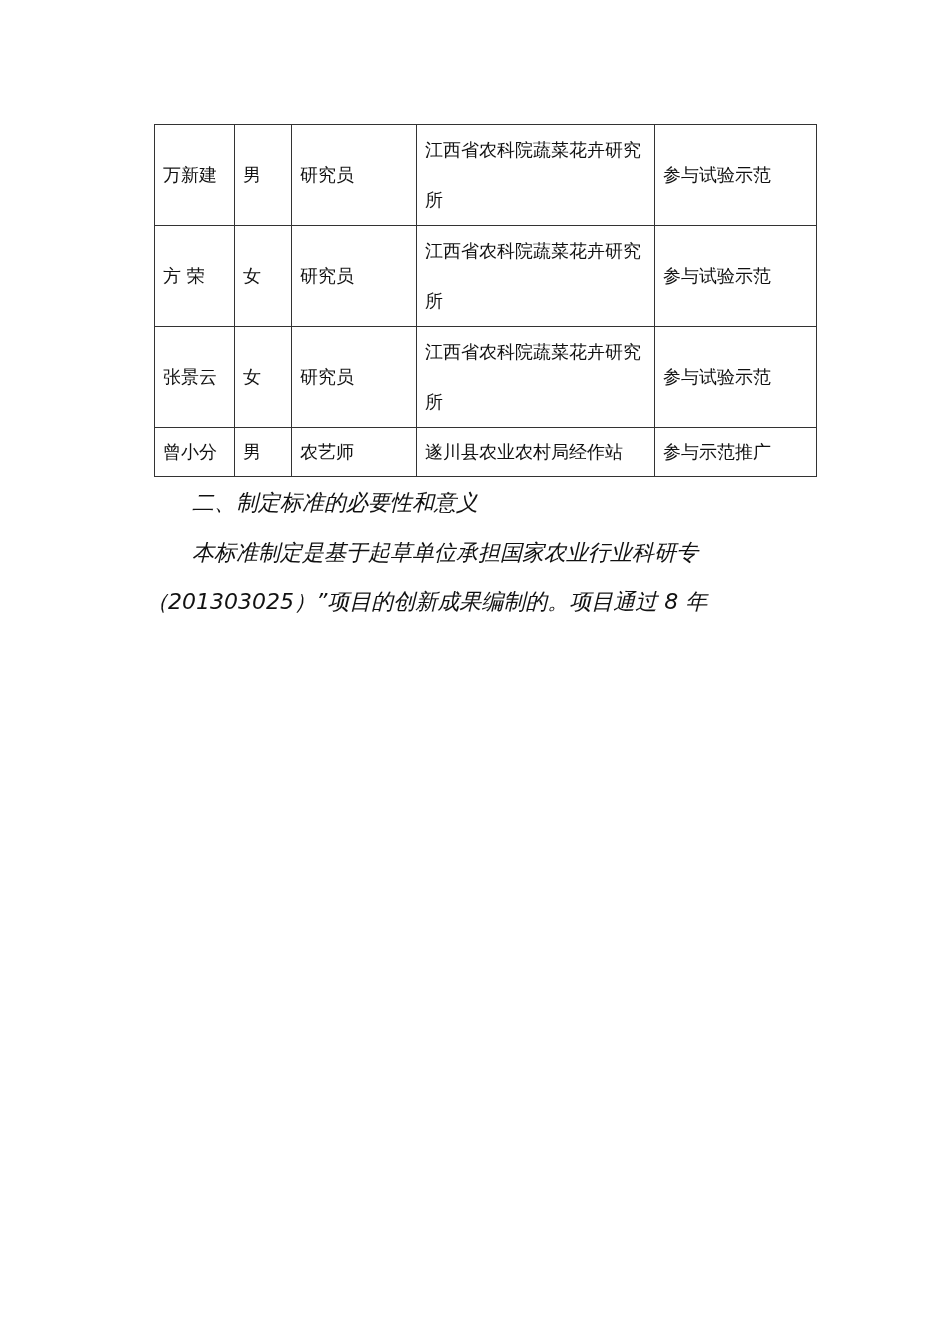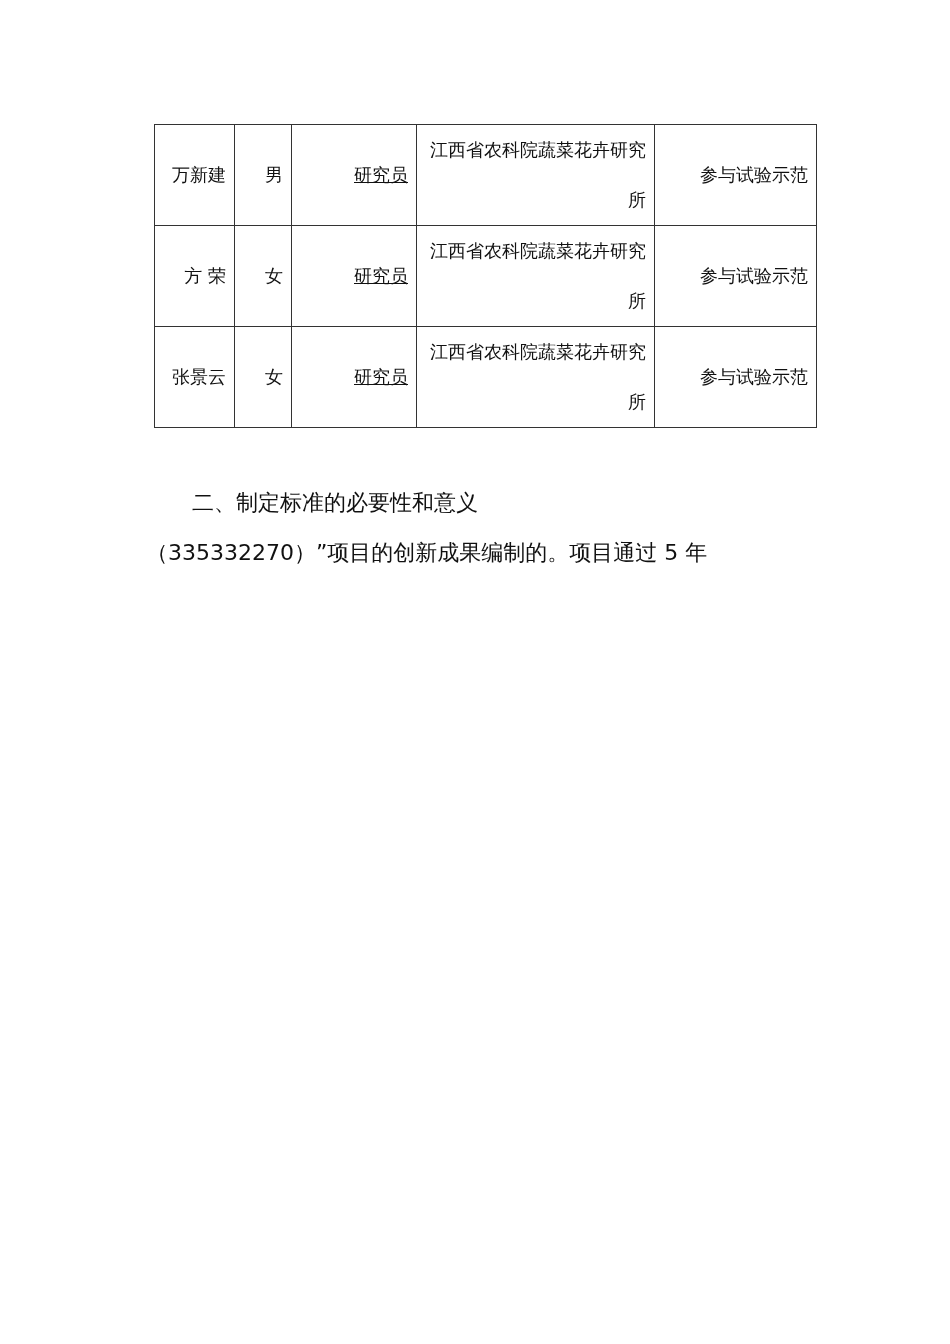--- a/index.html
+++ b/index.html
@@ -4,29 +4,29 @@
 <style>
   html, body { margin: 0; padding: 0; background: #ffffff; }
   body { width: 950px; height: 1344px; position: relative; overflow: hidden;
          font-family: "DejaVu Sans", "Liberation Sans", sans-serif; color: #111; }
   .page { position: absolute; left: 0; top: 0; width: 950px; height: 1344px; }
   table.staff { position: absolute; left: 154px; top: 124px; border-collapse: collapse;
                 font-size: 18px; line-height: 24px; }
   table.staff td { border: 1.5px solid #333; padding: 0 8px; vertical-align: middle; }
   td.c-name { width: 63px; }
   td.c-sex { width: 40px; }
-  td.c-title { width: 108px; text-decoration: underline; }
+  td.c-title { width: 108px; }
   td.c-unit { width: 221px; }
   td.c-role { width: 145px; }
-  tr.tall td { height: 99px; text-align: right; }
+  tr.tall td { height: 99px; }
   tr.short td { height: 48px; }
   .unit-text { line-height: 50px; }
   .content { position: absolute; left: 146px; top: 478px; width: 662px;
              font-size: 22px; line-height: 49.5px; }
-  .content p { margin: 0; text-align: justify; }
+  .content p { margin: 0; text-align: justify; font-style: italic; }
   .h2 { padding-left: 46px; }
   .indent { text-indent: 46px; }
   .spaced { letter-spacing: 4.5px; }
 </style>
 </head>
 <body>
 
 <div class="page">
 
   <table class="staff">
@@ -51,21 +51,29 @@
       </tr>
       <tr class="tall">
         <td class="c-name">张景云</td>
         <td class="c-sex">女</td>
         <td class="c-title">研究员</td>
         <td class="c-unit">
             <div class="unit-text">江西省农科院蔬菜花卉研究所</div>
           </td>
         <td class="c-role">参与试验示范</td>
       </tr>
+      <tr class="short">
+        <td class="c-name">曾小分</td>
+        <td class="c-sex">男</td>
+        <td class="c-title">农艺师</td>
+        <td class="c-unit">遂川县农业农村局经作站</td>
+        <td class="c-role">参与示范推广</td>
+      </tr>
     </tbody>
   </table>
 
   <div class="content">
     <p class="h2">二、制定标准的必要性和意义</p>
-    <p>（335332270）”项目的创新成果编制的。项目通过 5 年</p>
+    <p class="indent">本标准制定是基于起草单位承担国家农业行业科研专</p>
+    <p>（201303025）”项目的创新成果编制的。项目通过 8 年</p>
   </div>
 
 </div>
 
 </body></html>

